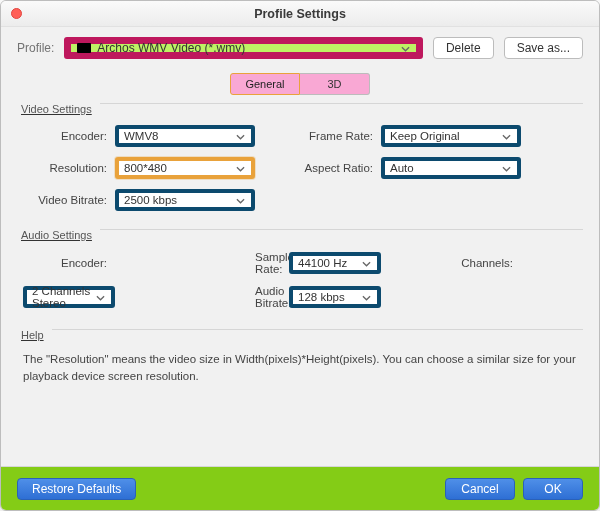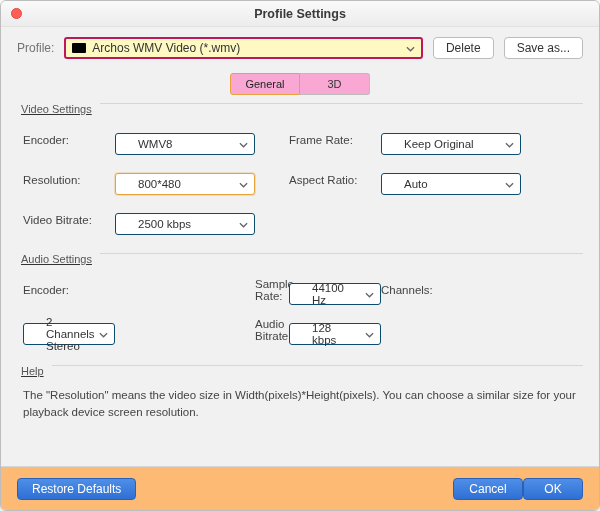--- a/index.html
+++ b/index.html
@@ -6,42 +6,42 @@
 body { font-family: -apple-system, "Helvetica Neue", Arial, sans-serif; font-size: 12px; color: #333; background: #fff; }
 .window { width: 600px; height: 511px; background: #f1f1f1; border: 1px solid #bdbdbd; border-radius: 6px; box-shadow: 0 6px 22px rgba(0,0,0,0.18); margin: 0 auto; position: relative; overflow: hidden; }
 .titlebar { height: 26px; display: flex; align-items: center; justify-content: center; position: relative; border-bottom: 1px solid #e1e1e1; background: linear-gradient(#fafafa,#ececec); }
 .titlebar .dots { position: absolute; left: 10px; top: 7px; display: flex; gap: 7px; }
 .dot { width: 11px; height: 11px; border-radius: 50%; }
 .dot.red { background: #ff5f57; border: 0.5px solid #e24640; }
 .titlebar .title { font-size: 12.5px; font-weight: 700; color: #3a3a3a; }
 .content { padding: 10px 16px 0 16px; }
 .top-row { display: flex; align-items: center; gap: 10px; }
 .label { font-size: 12px; color: #737373; }
-.profile-select { flex: 1; height: 22px; background: #fef9c3; border: 2px solid #be185d; border-radius: 3px; display: flex; align-items: center; padding: 0 6px; position: relative; }
+.profile-select { flex: 1; height: 22px; background: #bef264; border: 7px solid #be185d; border-radius: 3px; display: flex; align-items: center; padding: 0 6px; position: relative; }
 .profile-select .icon { width: 14px; height: 10px; background: #000; border-radius: 1px; margin-right: 6px; }
 .profile-select .arrow, .dd .arrow { position: absolute; right: 6px; pointer-events: none; }
 svg.chev { width: 9px; height: 6px; }
 .btn { height: 22px; padding: 0 12px; background: #fff; border: 1px solid #bcbcbc; border-radius: 4px; font-size: 12px; color: #333; display: inline-flex; align-items: center; justify-content: center; white-space: nowrap; }
 .tabs-row { display: flex; justify-content: center; margin: 14px 0 8px 0; }
 .tabs { display: flex; }
 .tab { width: 70px; height: 22px; border: 1px solid #bcbcbc; background: #f9a8d4; display: flex; align-items: center; justify-content: center; font-size: 11px; }
 .tab.left { border-radius: 3px 0 0 3px; }
 .tab.right { border-radius: 0 3px 3px 0; border-left: none; }
 .tab.active { border-color: #e9a23b; color: #222; }
 .group { margin-top: 6px; }
 .group-header { display: flex; margin-bottom: 10px; text-decoration: underline; }
 .group-header .line { flex: 1; height: 1px; background: #d6d6d6; }
 .group-header .gt { font-size: 11px; color: #555; margin-right: 8px; }
 .group-header .lead { width: 4px; }
 .grid { display: grid; grid-template-columns: 92px 140px 34px 92px 140px; row-gap: 10px; align-items: center; margin-left: 6px; }
-.glabel { text-align: left; font-size: 11.5px; color: #444; padding-right: 8px; }
-.dd { height: 22px; background: #fff; border: 1px solid #0c4a6e; border-radius: 3px; display: flex; align-items: center; padding: 0 22px; position: relative; font-size: 11.5px; margin-top: 8px; }
+.glabel { text-align: right; font-size: 11.5px; color: #444; padding-right: 8px; }
+.dd { height: 22px; background: #fff; border: 4px solid #0c4a6e; border-radius: 3px; display: flex; align-items: center; padding: 0 5px; position: relative; font-size: 11.5px; }
 .dd.focus { border-color: #e9a23b; box-shadow: 0 0 0 1px rgba(233,162,59,0.25); }
 .help-text { font-size: 11.5px; color: #444; line-height: 1.5; margin: 4px 6px 0 6px; }
-.bottom { position: absolute; left: 0; right: 0; bottom: 0; height: 44px; border-top: 1px solid #d6d6d6; background: #fdba74; display: flex; align-items: center; padding: 0 16px; }
+.bottom { position: absolute; left: 0; right: 0; bottom: 0; height: 44px; border-top: 1px solid #d6d6d6; background: #84cc16; display: flex; align-items: center; padding: 0 16px; gap: 8px; }
 .bottom .spacer { flex: 1; }
 .btn.primary { background: linear-gradient(#4f8fe8,#2e6fd4); border: 1px solid #2a61b8; color: #fff; font-weight: 500; }
 .btn.primary.ok { width: 60px; }
 .btn.primary.cancel { width: 70px; }
 .btn.primary.restore { padding: 0 14px; }
 .sp { }
 </style>
 </head>
 <body>
 

